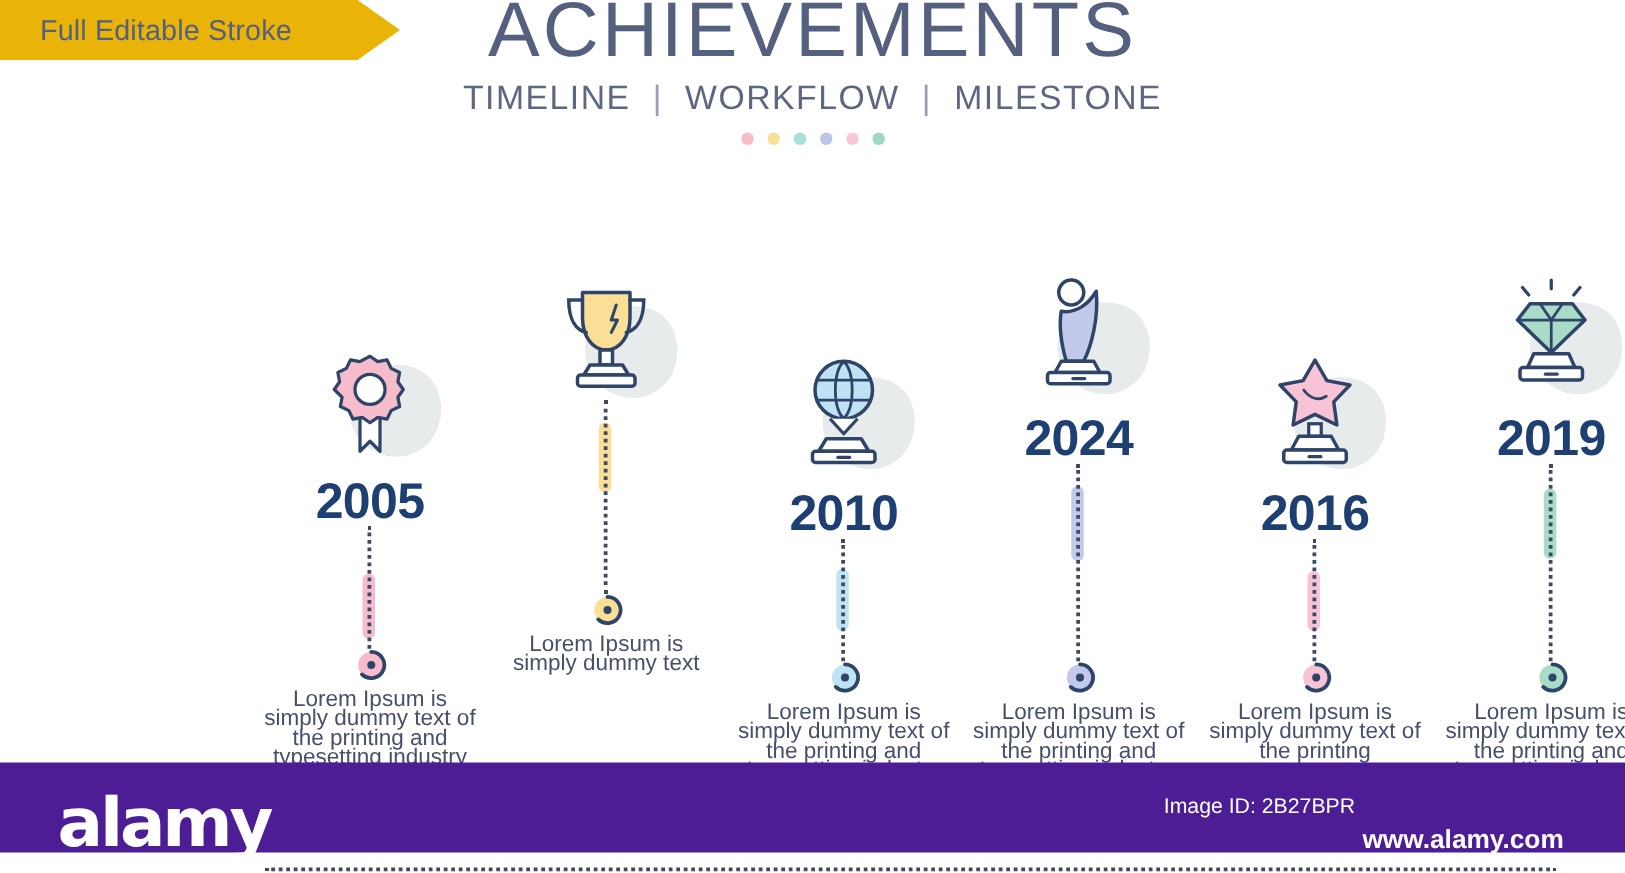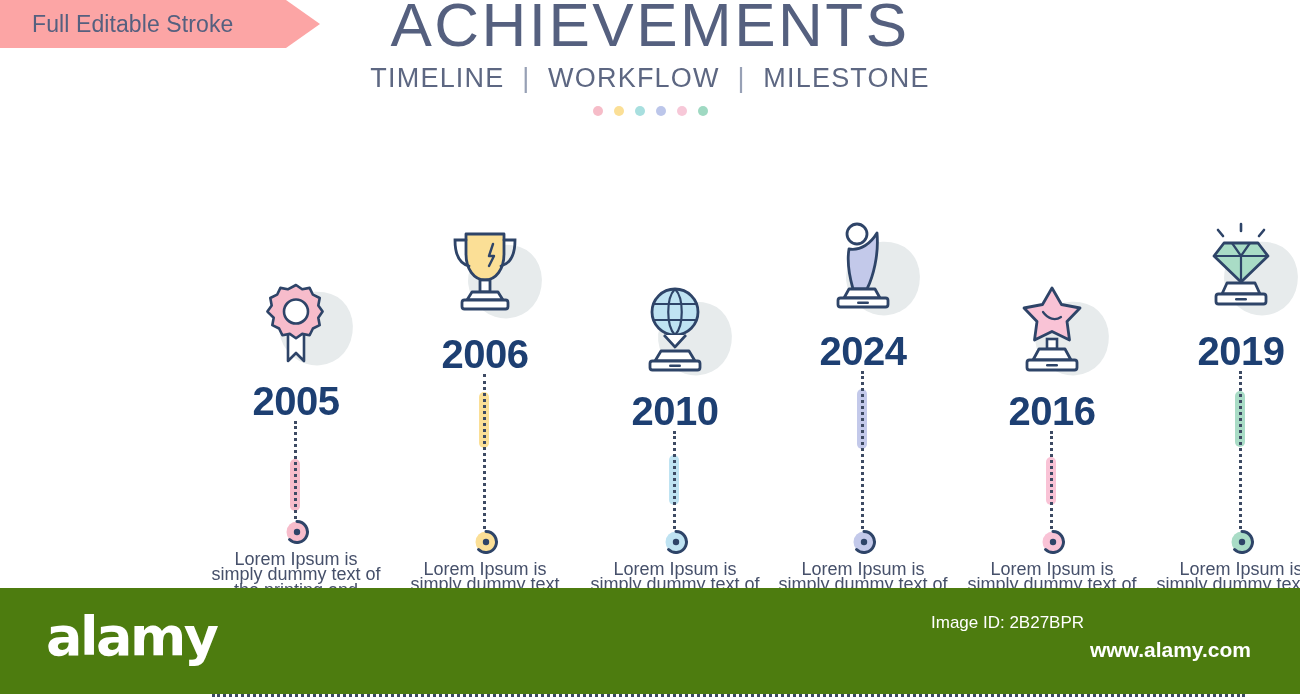--- a/index.html
+++ b/index.html
@@ -15,21 +15,21 @@
     position: relative;
   }
 
   
   #ribbon {
     position: absolute;
     left: 0;
     top: 0;
     width: 320px;
     height: 48px;
-    background: #fca5a5;
+    background: #eab308;
     clip-path: polygon(0 0, 286px 0, 320px 24px, 286px 48px, 0 48px);
     display: flex;
     align-items: center;
   }
   #ribbon-label {
     padding-left: 32px;
     font-size: 23px;
     color: #55607f;
     letter-spacing: .1px;
     white-space: nowrap;
@@ -155,24 +155,24 @@
     font-size: 18px;
     line-height: 15.4px;
     color: #46506a;
     padding: 0 8px;
   }
 
   
   #footer {
     position: absolute;
     left: 0;
-    bottom: 4px;
+    bottom: 16px;
     width: 1300px;
-    height: 106px;
-    background: #4d7c0f;
+    height: 72px;
+    background: #4c1d95;
   }
   #alamy-logo {
     position: absolute;
     left: 46px;
     top: 22px;
     font-size: 54px;
     font-weight: bold;
     color: #ffffff;
     letter-spacing: -2.5px;
     line-height: 1;
@@ -260,21 +260,20 @@
               <path d="M20 10 h38 v20 c0 15-8 26-19 26S20 45 20 30 Z" fill="#fbdf96" stroke="#2e4468" stroke-width="2.8" stroke-linejoin="round"></path>
               <path d="M20 16 H9 c0 16 6 24 14 26" fill="none" stroke="#2e4468" stroke-width="2.8" stroke-linecap="round"></path>
               <path d="M58 16 h11 c0 16-6 24-14 26" fill="none" stroke="#2e4468" stroke-width="2.8" stroke-linecap="round"></path>
               <rect x="34" y="56" width="10" height="12" fill="#fff" stroke="#2e4468" stroke-width="2.8"></rect>
               <path d="M26 68 h26 l5 8 H21 Z" fill="#fff" stroke="#2e4468" stroke-width="2.8" stroke-linejoin="round"></path>
               <rect x="16" y="76" width="46" height="9" rx="2.5" fill="#fff" stroke="#2e4468" stroke-width="2.8"></rect>
               <path d="M47 20 l-4 12 h5 l-5 10" fill="none" stroke="#2e4468" stroke-width="2.4" stroke-linecap="round" stroke-linejoin="round"></path>
             </svg>
           </span>
         </div>
-        <div class="year">2006</div>
         <div class="stem" style="height:155px">
           <span class="bar" style="background:#fbdf96;top:18px;height:56px"></span>
           <span class="dots"></span>
         </div>
         <div class="node">
           <svg width="26" height="26" viewBox="0 0 26 26">
             <circle cx="13" cy="13" r="10.5" fill="#fbdf96"></circle>
             <path d="M13 2.5 a10.5 10.5 0 1 1 -7.4 18" fill="none" stroke="#2e4468" stroke-width="3" stroke-linecap="round"></path>
             <circle cx="13" cy="13" r="3.2" fill="#2e4468"></circle>
           </svg>

